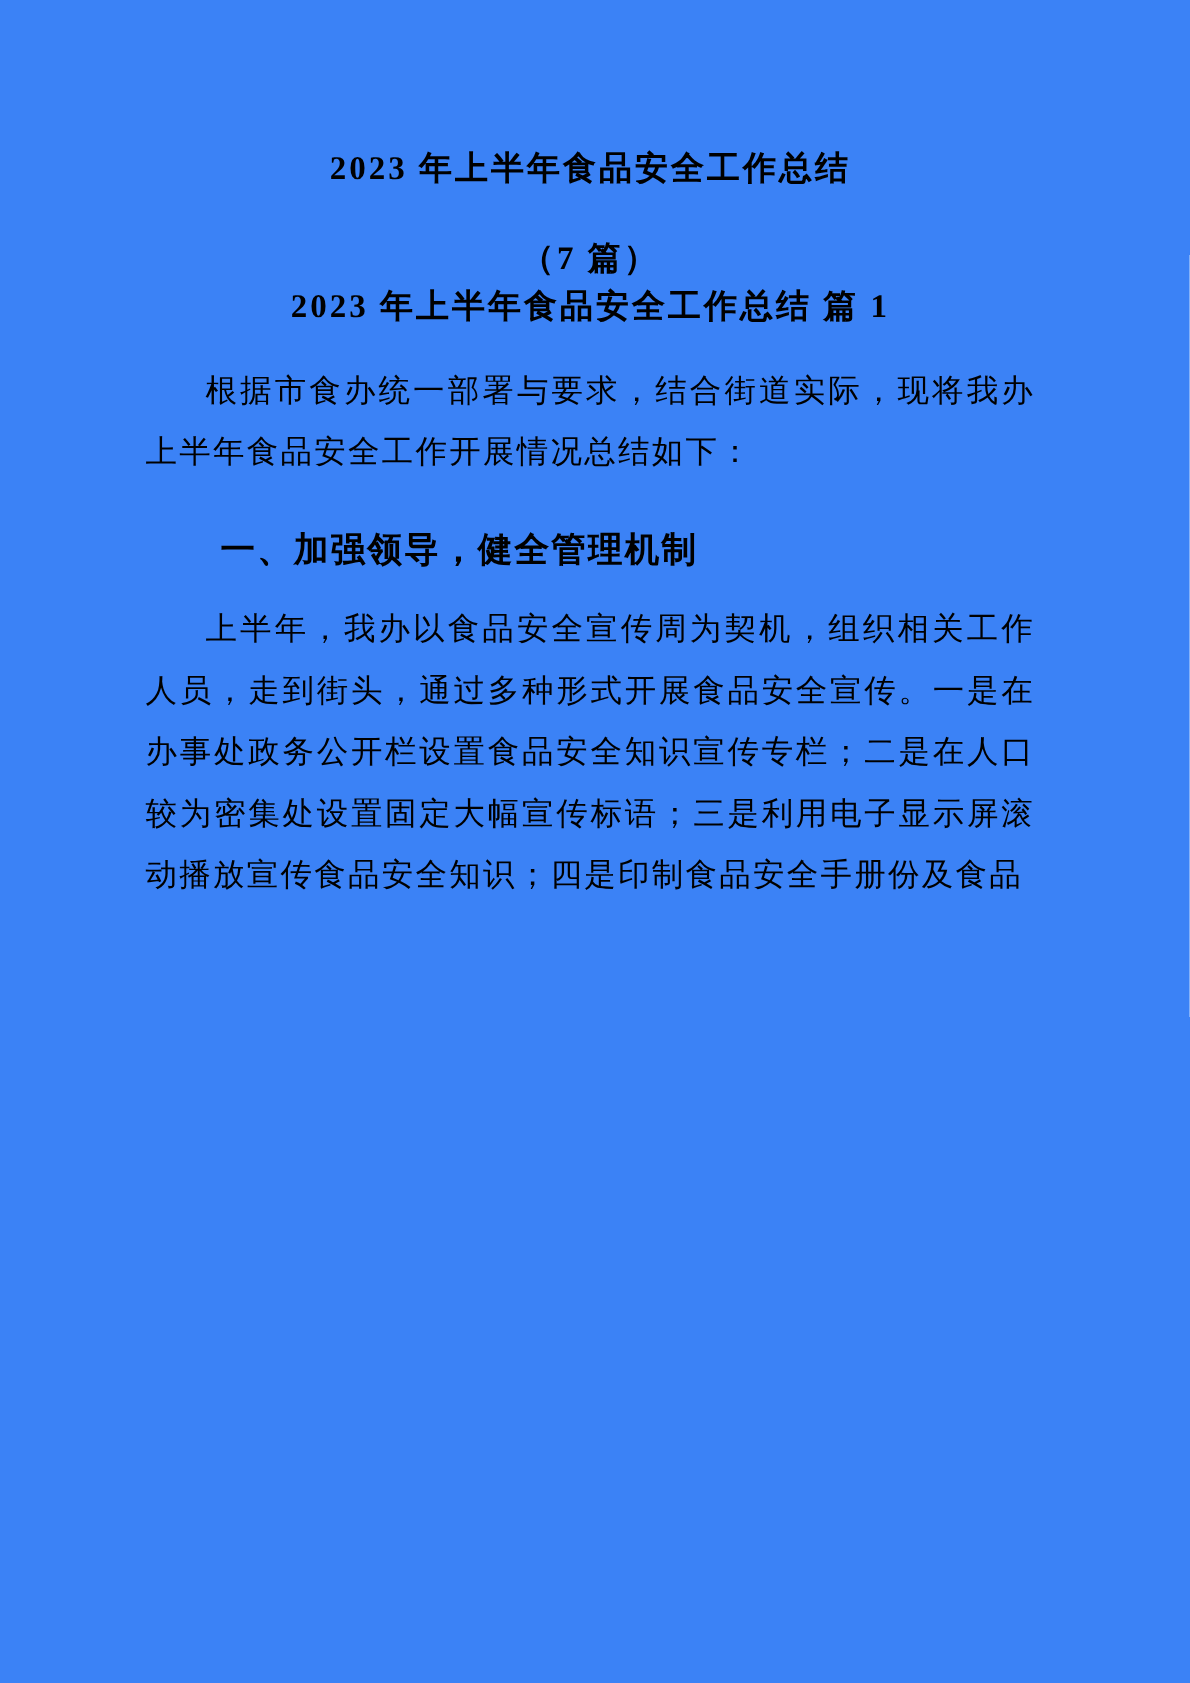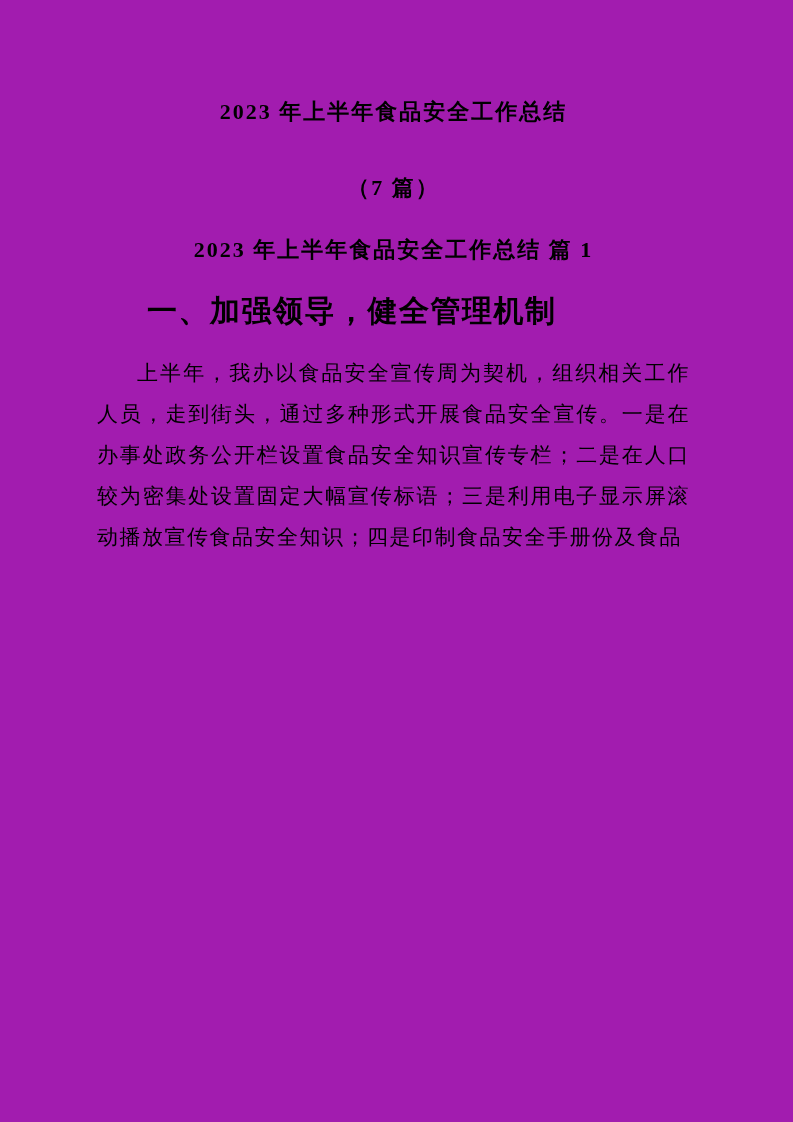--- a/index.html
+++ b/index.html
@@ -11,67 +11,67 @@
     width: 793px;
     height: 1122px;
     overflow: hidden;
   }
   .doc {
     box-sizing: border-box;
     width: 793px;
     height: 1122px;
     padding: 96px 103px 0 97px;
     color: #000000;
-    background: #a21caf;
+    background: #3b82f6;
     font-family: "Liberation Serif", "DejaVu Serif", serif;
   }
   .title {
     font-size: 22px;
     line-height: 32px;
     font-weight: bold;
     text-align: center;
     letter-spacing: 2px;
     margin: 0;
   }
   .subtitle {
-    margin-top: 44px;
+    margin-top: 28px;
   }
   .section-title {
-    margin-top: 30px;
   }
   .para {
     font-size: 21px;
     line-height: 41px;
     letter-spacing: 1.5px;
     text-align: justify;
     text-justify: inter-character;
     text-indent: 40px;
     margin: 20px 0 0 0;
   }
   .para.p3 {
-    margin-top: 22px;
+    margin-top: 12px;
   }
   .heading {
-    font-size: 30px;
+    font-size: 23px;
     line-height: 41px;
     font-weight: bold;
     letter-spacing: 1.5px;
     text-indent: 50px;
     margin: 24px 0 0 0;
   }
 </style>
 </head>
 <body>
 
 <div class="doc">
   <p class="title">2023 年上半年食品安全工作总结</p>
 
   <p class="title subtitle">（7 篇）</p>
 
   <p class="title section-title">2023 年上半年食品安全工作总结 篇 1</p>
 
+  <p class="para">根据市食办统一部署与要求，结合街道实际，现将我办上半年食品安全工作开展情况总结如下：</p>
 
   <p class="heading">一、加强领导，健全管理机制</p>
 
 
 
   <p class="para p3">上半年，我办以食品安全宣传周为契机，组织相关工作人员，走到街头，通过多种形式开展食品安全宣传。一是在办事处政务公开栏设置食品安全知识宣传专栏；二是在人口较为密集处设置固定大幅宣传标语；三是利用电子显示屏滚动播放宣传食品安全知识；四是印制食品安全手册份及食品</p>
 </div>
 
 </body></html>

